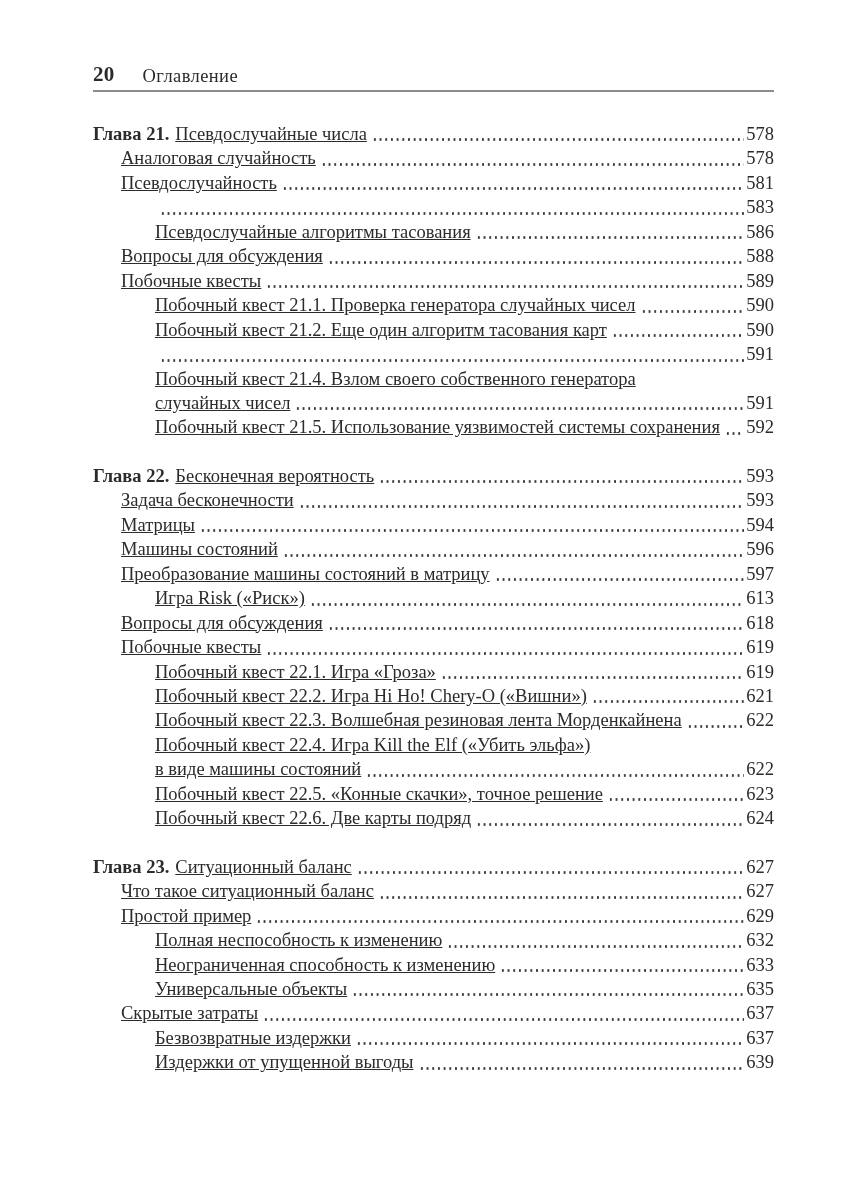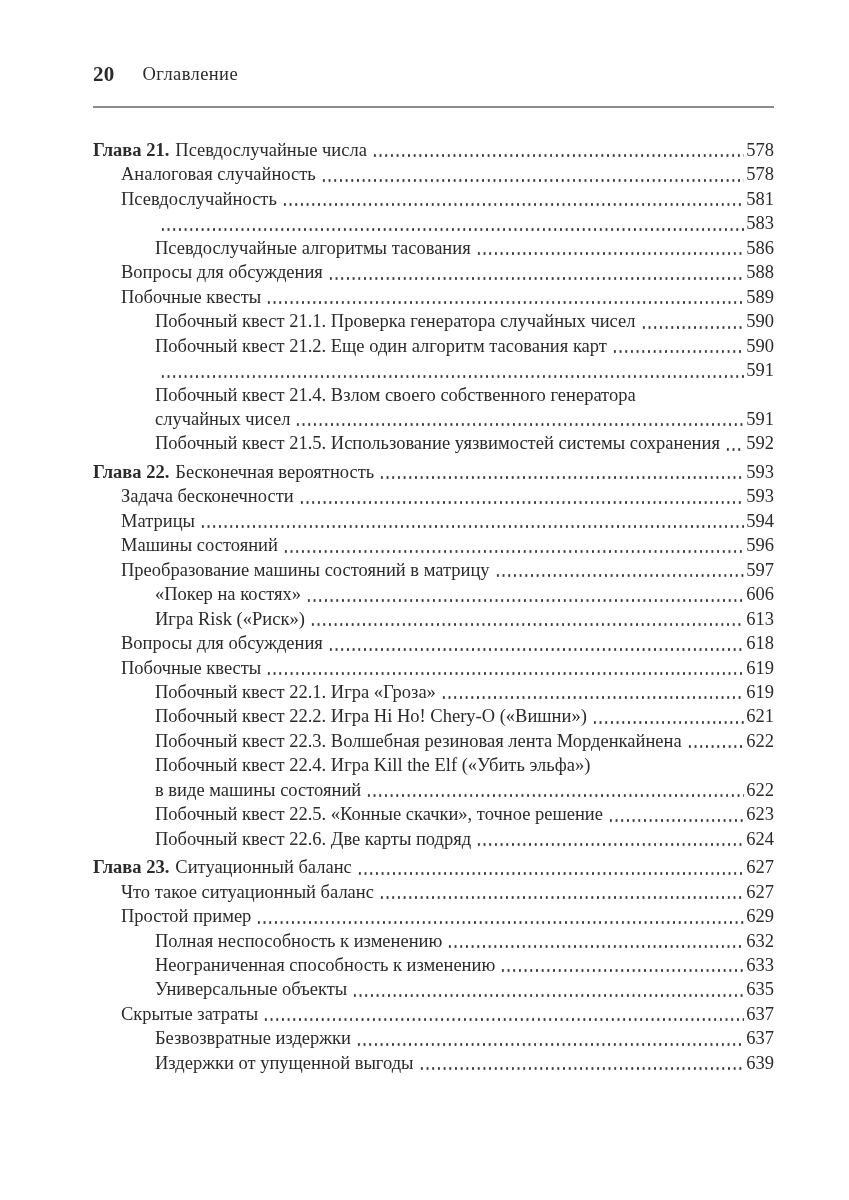--- a/index.html
+++ b/index.html
@@ -11,48 +11,48 @@
     overflow: hidden;
   }
   .content {
     box-sizing: border-box;
     width: 849px; height: 1200px;
     padding: 62px 75px 0 93px;
   }
   
   .header-row {
     display: flex;
-    align-items: center;
-    padding-bottom: 19px;
+    align-items: flex-end;
+    padding-bottom: 3px;
     border-bottom: 2px solid #8c8c8c;
   }
   .folio {
     font-weight: bold;
     font-size: 21px;
     letter-spacing: 0.3px;
   }
   .header-title {
     font-size: 18.5px;
     margin-left: 28px;
     letter-spacing: 0.4px;
   }
   
   .toc { margin-top: 30px; }
-  .chapter + .chapter { margin-top: 4px; }
+  .chapter + .chapter { margin-top: 24px; }
   .row {
     display: flex;
     align-items: center;
     line-height: 24.45px;
     font-size: 18.5px;
   }
   .row.l0 { padding-left: 0; }
   .row.l1 { padding-left: 28px; }
   .row.l2 { padding-left: 62px; }
   .chapter-label { font-weight: bold; margin-right: 6px; white-space: pre; }
-  .title { white-space: nowrap; }
+  .title { white-space: nowrap; text-decoration: underline; }
   .dots {
     flex: 1 1 0;
     min-width: 0;
     align-self: flex-end;
     height: 3px;
     margin: 0 2px 5px 5px;
     background-image: radial-gradient(circle, #3a3a3a 1.05px, rgba(0,0,0,0) 1.4px);
     background-size: 5.7px 3px;
     background-repeat: repeat-x;
     background-position: left center;
@@ -153,25 +153,20 @@
           <span class="title">Машины состояний</span>
           <span class="dots"></span>
           <span class="pagenum">596</span>
         </div>
         <div class="row l1">
           <span class="title">Преобразование машины состояний в матрицу</span>
           <span class="dots"></span>
           <span class="pagenum">597</span>
         </div>
         <div class="row l2">
-          <span class="title">«Покер на костях»</span>
-          <span class="dots"></span>
-          <span class="pagenum">606</span>
-        </div>
-        <div class="row l2">
           <span class="title">Игра Risk («Риск»)</span>
           <span class="dots"></span>
           <span class="pagenum">613</span>
         </div>
         <div class="row l1">
           <span class="title">Вопросы для обсуждения</span>
           <span class="dots"></span>
           <span class="pagenum">618</span>
         </div>
         <div class="row l1">

